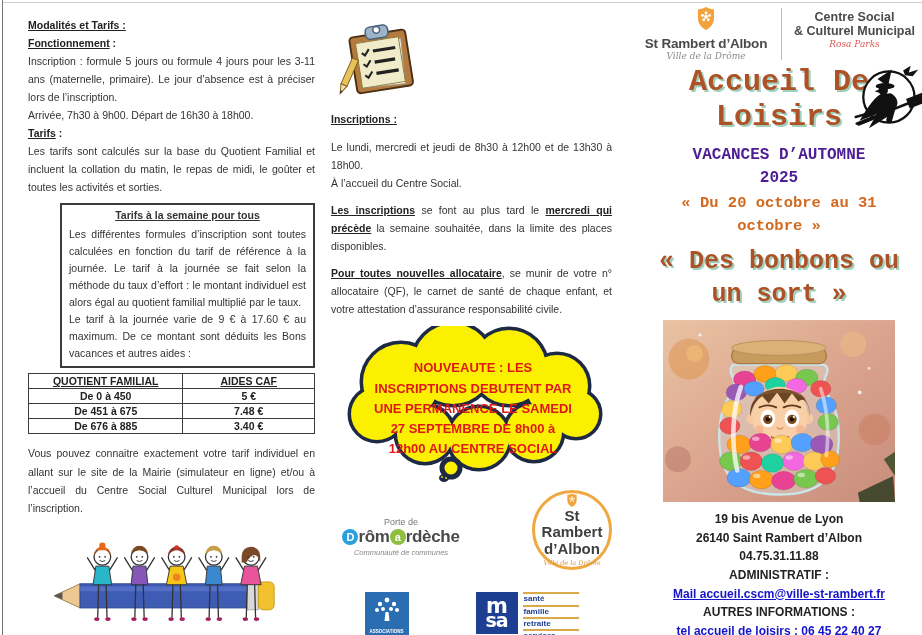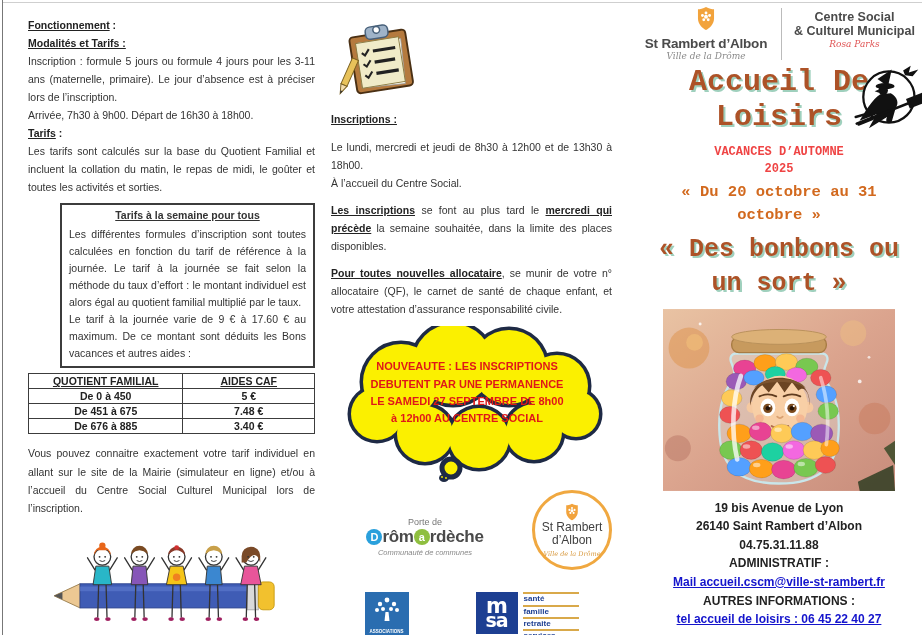--- a/index.html
+++ b/index.html
@@ -29,38 +29,38 @@
   table.caf tr.h td{text-decoration:underline;}
 
   .footer-p{margin-top:10px !important;}
   .kids-wrap{margin-top:12px;text-align:center;}
 
   
   .clip-wrap{margin:4px 0 6px 2px;}
   .m-head{font-weight:bold;text-decoration:underline;color:#222;margin-bottom:10px !important;}
   .m-gap{margin-top:9px !important;}
   .bubble{position:relative;width:281px;height:158px;margin-top:8px;}
-  .bubble-text{position:absolute;left:36px;top:32px;width:200px;text-align:center;
-               color:#e01818;font-weight:bold;font-size:11px;line-height:1.55;}
-  .logo-row{display:flex;align-items:center;justify-content:flex-end;margin-top:6px;gap:37px;}
+  .bubble-text{position:absolute;left:42px;top:32px;width:200px;text-align:center;
+               color:#e01818;font-weight:bold;font-size:13px;line-height:1.55;}
+  .logo-row{display:flex;align-items:center;justify-content:space-between;margin-top:6px;gap:37px;}
   .logo-row2{display:flex;align-items:flex-start;justify-content:space-around;margin-top:22px;}
 
   .drom{width:140px;text-align:center;margin-top:14px;}
   .drom .t1{font-size:9px;color:#777;}
   .drom .main{display:flex;align-items:center;justify-content:center;font-weight:bold;
               font-size:17px;color:#4a4a4a;letter-spacing:-0.3px;}
   .drom .dot{display:inline-flex;align-items:center;justify-content:center;width:16px;height:16px;
              border-radius:50%;color:#fff;font-size:11px;font-weight:bold;}
   .dot-blue{background:#2aa0dc;}
   .dot-green{background:#8fbf3f;}
   .drom .t3{font-size:7.5px;color:#888;font-style:italic;margin-top:1px;}
 
   .str-circle{width:74px;height:74px;border:3px solid #f0a840;border-radius:50%;background:#fff;
               display:flex;flex-direction:column;align-items:center;justify-content:center;text-align:center;}
-  .str-circle .nm{font-weight:normal;font-size:12px;color:#3f3f3f;line-height:1.1;}
+  .str-circle .nm{font-weight:bold;font-size:15px;color:#3f3f3f;line-height:1.1;}
   .str-circle .sc{font-size:6.5px;color:#d89a40;font-style:italic;font-family:"DejaVu Serif",serif;margin-top:2px;}
 
   .caf-logo{width:44px;text-align:center;}
   .caf-top{background:#2a6db0;padding:3px 2px 2px 2px;}
   .caf-top .assoc{color:#fff;font-size:4.5px;line-height:1.3;font-weight:bold;}
 
   .msa-logo{display:flex;gap:5px;align-items:flex-start;}
   .msa-sq{width:42px;height:42px;background:#1d3f92;color:#fff;display:flex;flex-direction:column;
           align-items:center;justify-content:center;font-weight:bold;line-height:0.72;
           font-family:"DejaVu Sans",sans-serif;letter-spacing:-1px;}
@@ -78,39 +78,39 @@
   .org2{text-align:center;width:125px;padding-top:4px;}
   .org2 .nm{font-weight:bold;font-size:12.5px;color:#4a4a4a;line-height:1.15;}
   .org2 .script{color:#e05555;}
 
   .title-block{position:relative;margin-top:4px;text-align:center;
                font-family:"Liberation Mono",monospace;font-weight:bold;
                color:#ad5227;font-size:30px;line-height:1.18;
                text-shadow:2px 2px 0 #9fd0bd;}
   .witch-wrap{position:absolute;right:-6px;top:-4px;}
   .season{margin-top:8px;text-align:center;font-family:"Liberation Mono",monospace;font-weight:bold;
-          color:#ef4444;font-size:12px;line-height:1.45;}
+          color:#4c1d95;font-size:16px;line-height:1.45;}
   .dates{margin:2px auto 0 auto;width:235px;text-align:center;font-family:"Liberation Mono",monospace;
          font-weight:bold;color:#d2691e;font-size:15.5px;line-height:1.5;}
   .theme{margin-top:6px;text-align:center;font-family:"Liberation Mono",monospace;font-weight:bold;
          color:#ad5227;font-size:25px;line-height:1.35;text-shadow:2px 2px 0 #9fd0bd;}
   .jar-wrap{margin:8px auto 0 auto;width:232px;}
   .contact{margin-top:4px;text-align:center;font-size:12px;font-weight:bold;color:#222;line-height:1.55;}
   .contact a{color:#1414cc;text-decoration:underline;display:inline-block;}
 </style>
 </head>
 <body>
 
 <div class="page">
   <div class="edge-left"></div>
   <div class="edge-top"></div>
 
   <div class="col col1">
+    <p><span class="hd u">Modalités et Tarifs :</span></p>
     <p><span class="hd u">Fonctionnement</span><span class="hd"> :</span></p>
-    <p><span class="hd u">Modalités et Tarifs :</span></p>
     <p class="just">Inscription : formule 5 jours ou formule 4 jours pour les 3-11 ans (maternelle, primaire). Le jour d’absence est à préciser lors de l’inscription.</p>
     <p>Arrivée, 7h30 à 9h00. Départ de 16h30 à 18h00.</p>
     <p><span class="hd u">Tarifs</span><span class="hd"> :</span></p>
     <p class="just">Les tarifs sont calculés sur la base du Quotient Familial et incluent la collation du matin, le repas de midi, le goûter et toutes les activités et sorties.</p>
 
     <div class="tarif-box">
       <p class="bt">Tarifs à la semaine pour tous</p>
       <p class="just">Les différentes formules d’inscription sont toutes calculées en fonction du tarif de référence à la journée. Le tarif à la journée se fait selon la méthode du taux d’effort : le montant individuel est alors égal au quotient familial multiplié par le taux.</p>
       <p class="just">Le tarif à la journée varie de 9 € à 17.60 € au maximum. De ce montant sont déduits les Bons vacances et autres aides :</p>
     </div>

